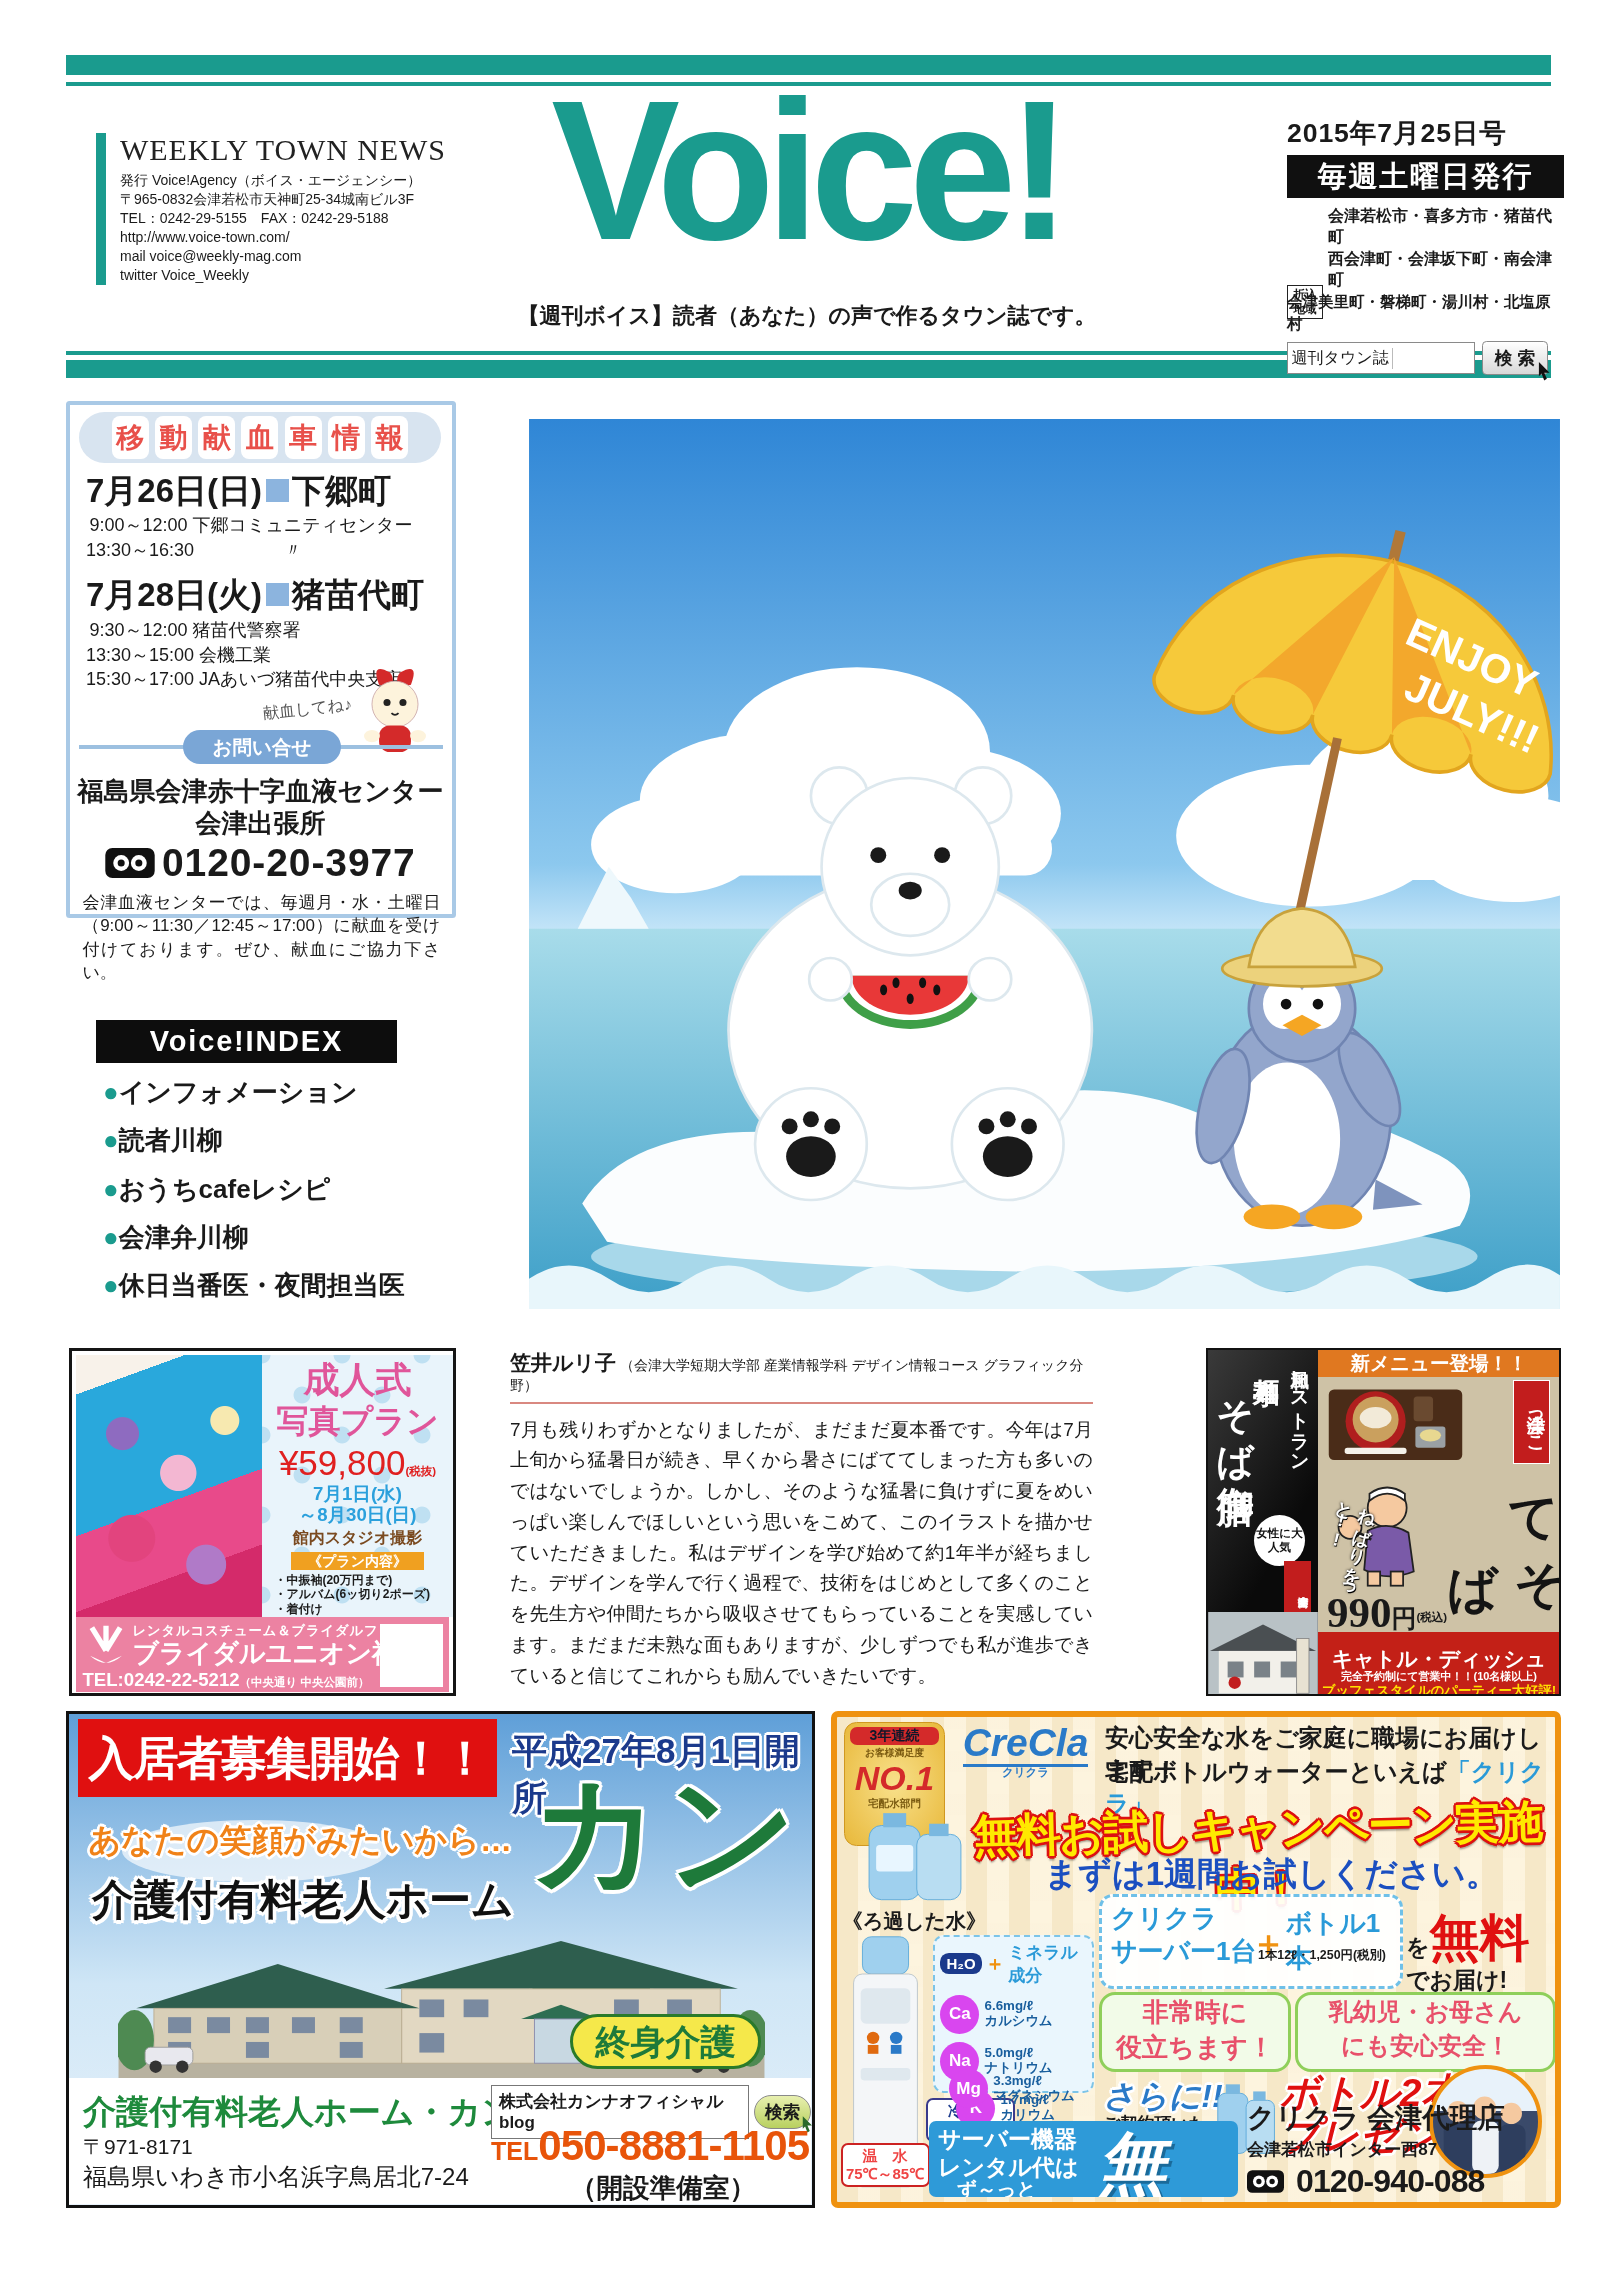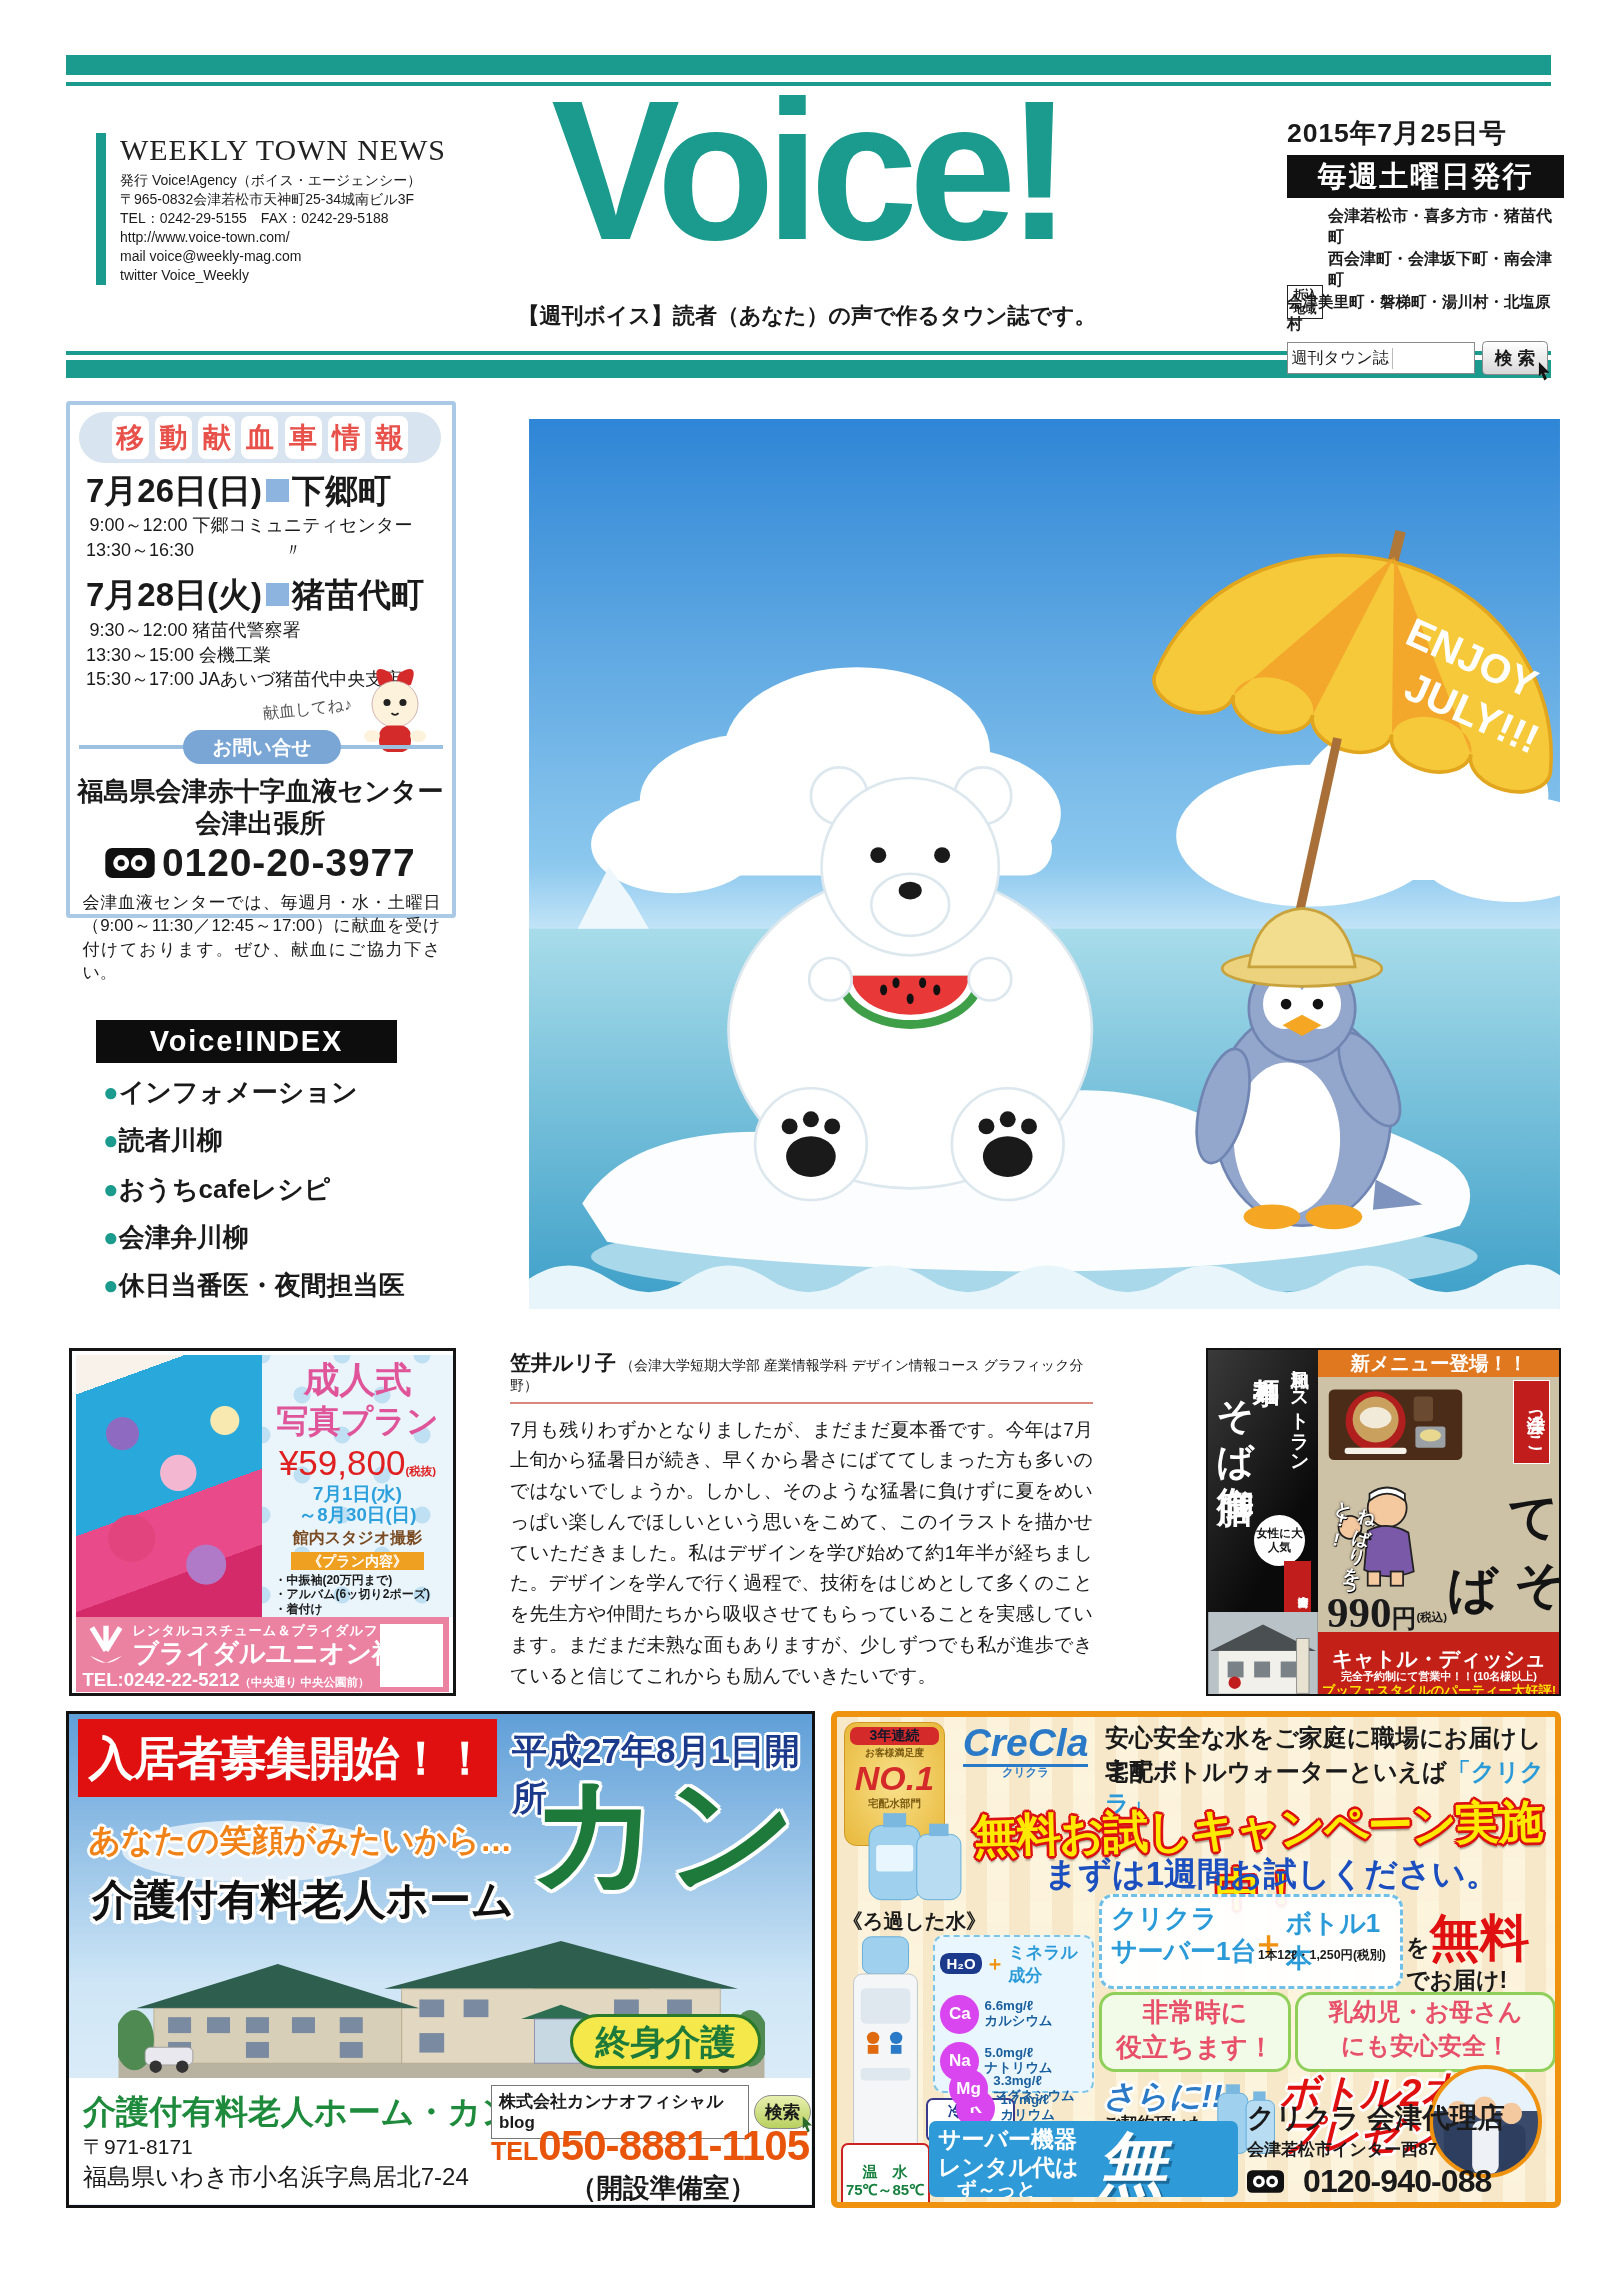--- a/index.html
+++ b/index.html
@@ -431,21 +431,21 @@
     <circle cx="36" cy="116" r="7" fill="#e06a10"></circle>
       <circle cx="62" cy="116" r="7" fill="#2a7ac8"></circle>
     <rect x="30" y="124" width="12" height="10" fill="#e06a10"></rect>
       <rect x="56" y="124" width="12" height="10" fill="#2a7ac8"></rect>
     <rect x="22" y="150" width="56" height="14" rx="4" fill="#dfe8ee"></rect>
   </svg>
   <div class="abs c" style="left:89px;top:381px;width:85px;background:#fff;border:2.7px solid #3a3a8c;border-radius:7px;color:#1b3a8c;font-weight:900;font-size:15px;line-height:1.2;padding:1.8px 0">
     <div>冷　水</div>
       <div>4℃～10℃</div>
   </div>
-  <div class="abs c" style="left:3.5px;top:426px;width:85px;background:#fff;border:2.7px solid #c22;border-radius:7px;color:#15803d;font-weight:900;font-size:15px;line-height:1.2;padding:18px 0">
+  <div class="abs c" style="left:3.5px;top:426px;width:85px;background:#fff;border:2.7px solid #c22;border-radius:7px;color:#ef4444;font-weight:900;font-size:15px;line-height:1.2;padding:2px 0">
     <div>温　水</div>
       <div>75℃～85℃</div>
   </div>
 
   <div class="abs" style="left:96px;top:218px;width:161px;height:158px;border:2.7px dashed #7cc4e8;border-radius:10.6px;background:#eaf6fd;padding:3.5px 5.3px;box-sizing:border-box">
     <div style="display:flex;align-items:center;gap:3.5px">
       <span style="background:#1b3a8c;color:#fff;font-weight:900;font-size:15px;border-radius:8.9px;padding:1.8px 6.2px">H₂O</span>
       <span style="color:#f09210;font-weight:900;font-size:19.5px">＋</span>
       <span style="color:#2a9ad8;font-weight:900;font-size:17px">ミネラル成分</span>
     </div>
@@ -507,21 +507,21 @@
       <div>サーバー機器</div>
         <div>レンタル代は</div>
     </div>
     <div style="position:absolute;left:28px;top:55px;font-weight:900;font-size:19.5px">ず～っと</div>
     <div style="position:absolute;left:168px;top:-1.8px;font-weight:900;font-size:69px;font-style:italic;text-shadow:2.7px 2.7px 0 #1a6a9a">無料!</div>
   </div>
 
   <div class="abs" style="left:410px;top:383px;width:307px">
     <div style="font-size:27.5px;font-weight:900">クリクラ 会津代理店</div>
     <div style="font-size:17px;font-weight:700;margin-top:1.8px">会津若松市インター西87</div>
-    <div style="display:flex;align-items:center;gap:19px;margin-top:1.8px">
+    <div style="display:flex;align-items:center;gap:12px;margin-top:1.8px">
       <svg width="37" height="23" viewBox="0 0 56 34">
           <rect width="56" height="34" rx="8" fill="#111"></rect>
           <circle cx="18" cy="17" r="9" fill="#fff"></circle>
           <circle cx="18" cy="17" r="4" fill="#111"></circle>
           <circle cx="38" cy="17" r="9" fill="#fff"></circle>
           <circle cx="38" cy="17" r="4" fill="#111"></circle>
         </svg>
       <span style="font-size:32px;font-weight:900;letter-spacing:-0.9px">0120-940-088</span>
     </div>
     <div style="font-size:16px;font-weight:700;letter-spacing:0.9px">http://www.meca-apio.com/</div>

